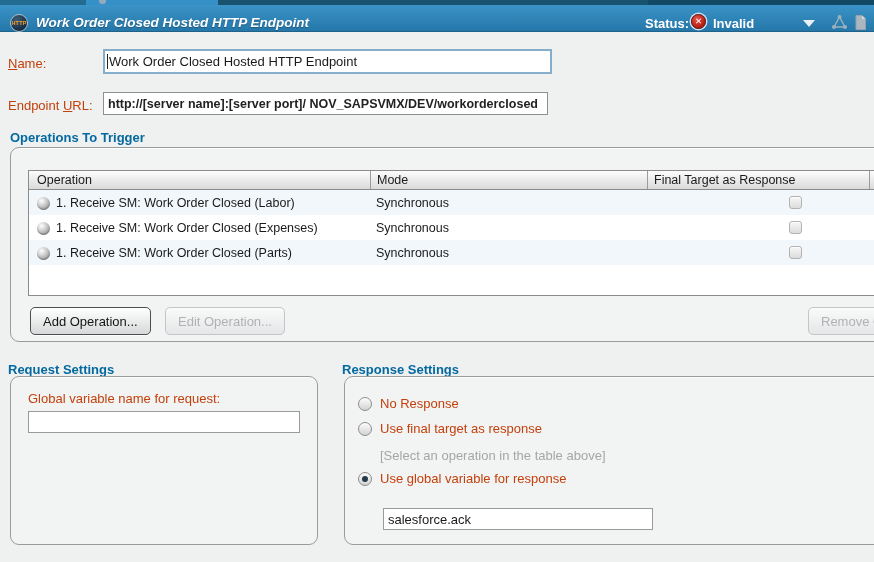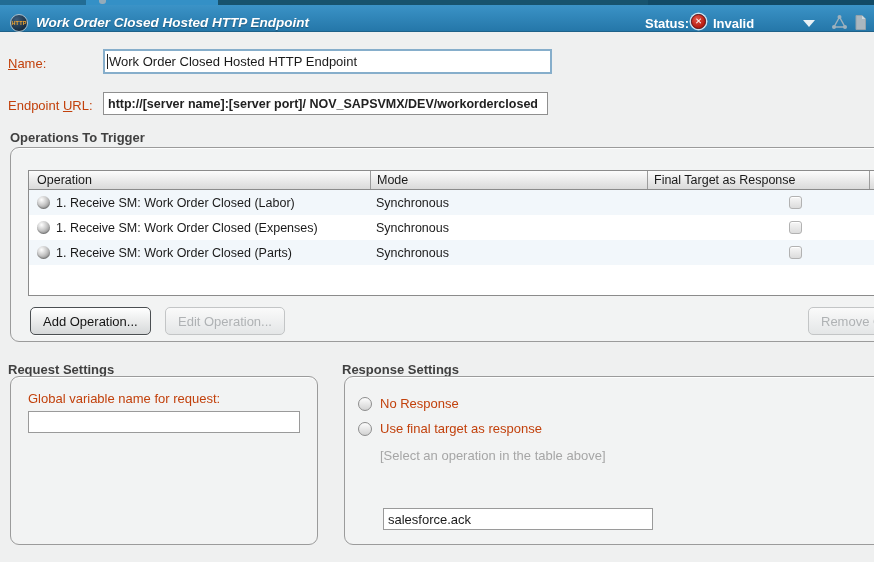--- a/index.html
+++ b/index.html
@@ -42,42 +42,42 @@
   
   .lbl{color:#c2410c;}
   .u{text-decoration:underline;}
   .field{box-sizing:border-box;background:#fff;font-family:"Liberation Sans","DejaVu Sans",sans-serif;
          font-size:13px;color:#1a1a1a;padding:1px 4px;}
   .name-input{left:103px;top:49px;width:449px;height:25px;border:2px solid #86aecb;}
   .url-field{left:103px;top:92px;width:445px;height:23px;border:1px solid #8f8f8f;
              font-weight:bold;font-size:12.5px;color:#222;}
   .caret{left:107px;top:54px;width:1px;height:15px;background:#222;}
 
-  .section-title{font-weight:bold;font-size:13px;color:#404040;white-space:nowrap;}
+  .section-title{font-weight:bold;font-size:13px;color:#0369a1;white-space:nowrap;}
 
   
   .grpbox{box-sizing:border-box;background:#f2f3f3;border:1px solid #9b9b9b;border-radius:9px;
           box-shadow:inset 0 1px 0 rgba(255,255,255,.85);}
   .opbox{left:10px;top:147px;width:880px;height:195px;}
   .reqbox{left:10px;top:376px;width:308px;height:169px;}
   .respbox{left:344px;top:376px;width:540px;height:169px;}
 
   
   .optable{left:28px;top:170px;width:850px;height:126px;box-sizing:border-box;
            border:1px solid #8b8b8b;background:#fff;overflow:hidden;}
   .thead{display:flex;height:18px;background:linear-gradient(#fcfcfc,#dadada);
          border-bottom:1px solid #8b8b8b;align-items:center;font-size:12.5px;color:#1a1a1a;}
   .th{box-sizing:border-box;height:18px;display:flex;align-items:center;white-space:nowrap;overflow:hidden;}
   .th-op{width:341px;padding-left:8px;}
   .th-mode{width:277px;padding-left:6px;border-left:1px solid #9c9c9c;}
   .th-final{width:222px;padding-left:6px;border-left:1px solid #9c9c9c;}
   .th-spacer{flex:1;border-left:1px solid #9c9c9c;}
   .trow{display:flex;height:25px;align-items:center;font-size:12.5px;color:#1a1a1a;background:#fff;}
   .trow:nth-child(even){background:#f2f7fb;}
-  .td-op{width:341px;padding-left:8px;display:flex;align-items:center;gap:6px;box-sizing:border-box;white-space:nowrap;overflow:hidden;}
+  .td-op{width:341px;padding-left:8px;display:flex;align-items:flex-end;gap:6px;box-sizing:border-box;white-space:nowrap;overflow:hidden;}
   .td-mode{width:277px;padding-left:6px;box-sizing:border-box;white-space:nowrap;}
   .td-final{width:222px;box-sizing:border-box;display:flex;align-items:center;}
   .op-icon{width:13px;height:13px;border-radius:50%;flex:0 0 13px;
            background:radial-gradient(circle at 35% 30%,#ffffff,#c6c6c6 45%,#8b8b8b 80%,#6e6e6e);
            box-shadow:inset 0 -1px 1px rgba(0,0,0,.25);}
   .checkbox{width:13px;height:13px;margin-left:142px;border-radius:3px;box-sizing:border-box;
             border:1px solid #b2b2b2;background:linear-gradient(#f7f7f7,#dcdcdc);
             box-shadow:inset 0 1px 0 #fff;cursor:pointer;}
 
   
@@ -199,16 +199,20 @@
 
   <div class="abs radio-row" style="left:358px;top:396px;">
     <span class="radio"></span>
     <span class="lbl">No Response</span>
   </div>
   <div class="abs radio-row" style="left:358px;top:421px;">
     <span class="radio"></span>
     <span class="lbl">Use final target as response</span>
   </div>
   <div class="abs hint" style="left:380px;top:448px;">[Select an operation in the table above]</div>
+  <div class="abs radio-row" style="left:358px;top:471px;">
+    <span class="radio selected"></span>
+    <span class="lbl">Use global variable for response</span>
+  </div>
   <div class="abs lbl" style="left:383px;top:491px;margin-top:20px;">Variable name:</div>
   <input class="abs field var-input" value="salesforce.ack" style="">
 
 </div>
 
 </body></html>

